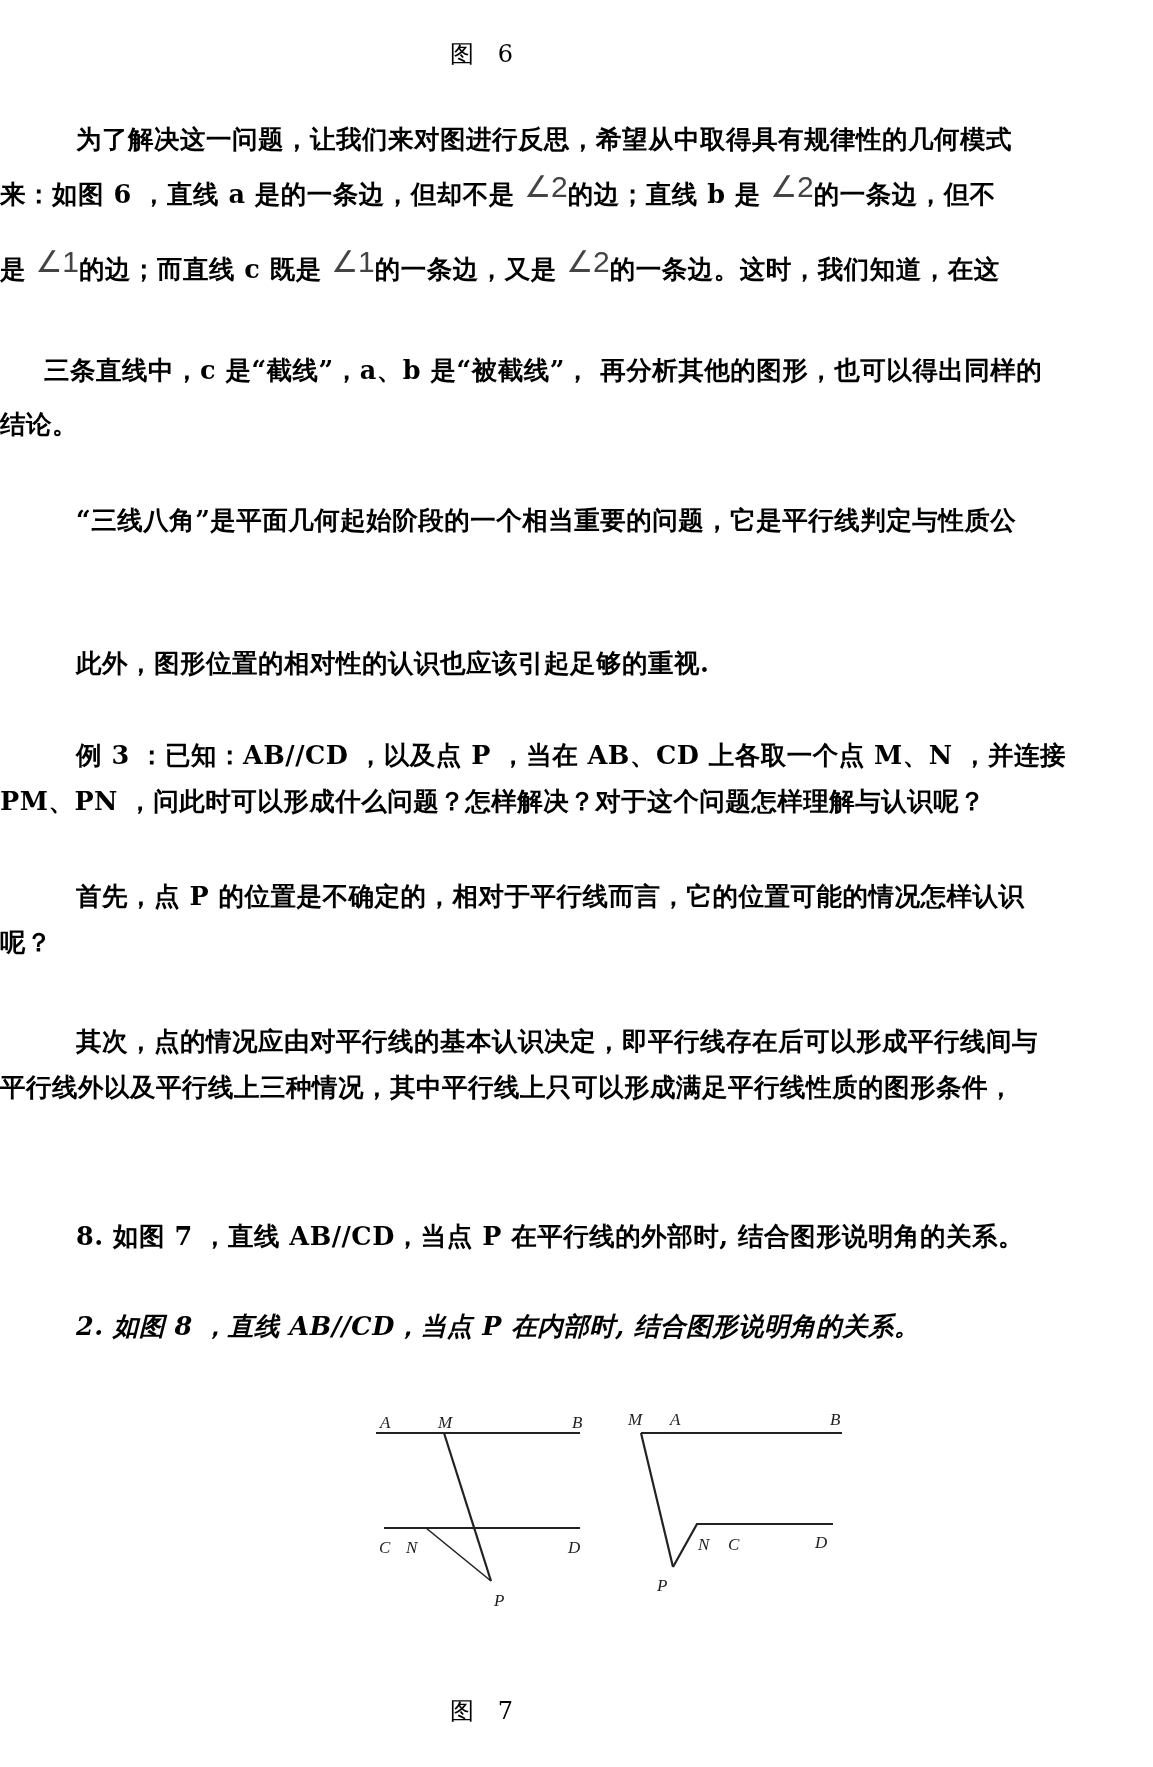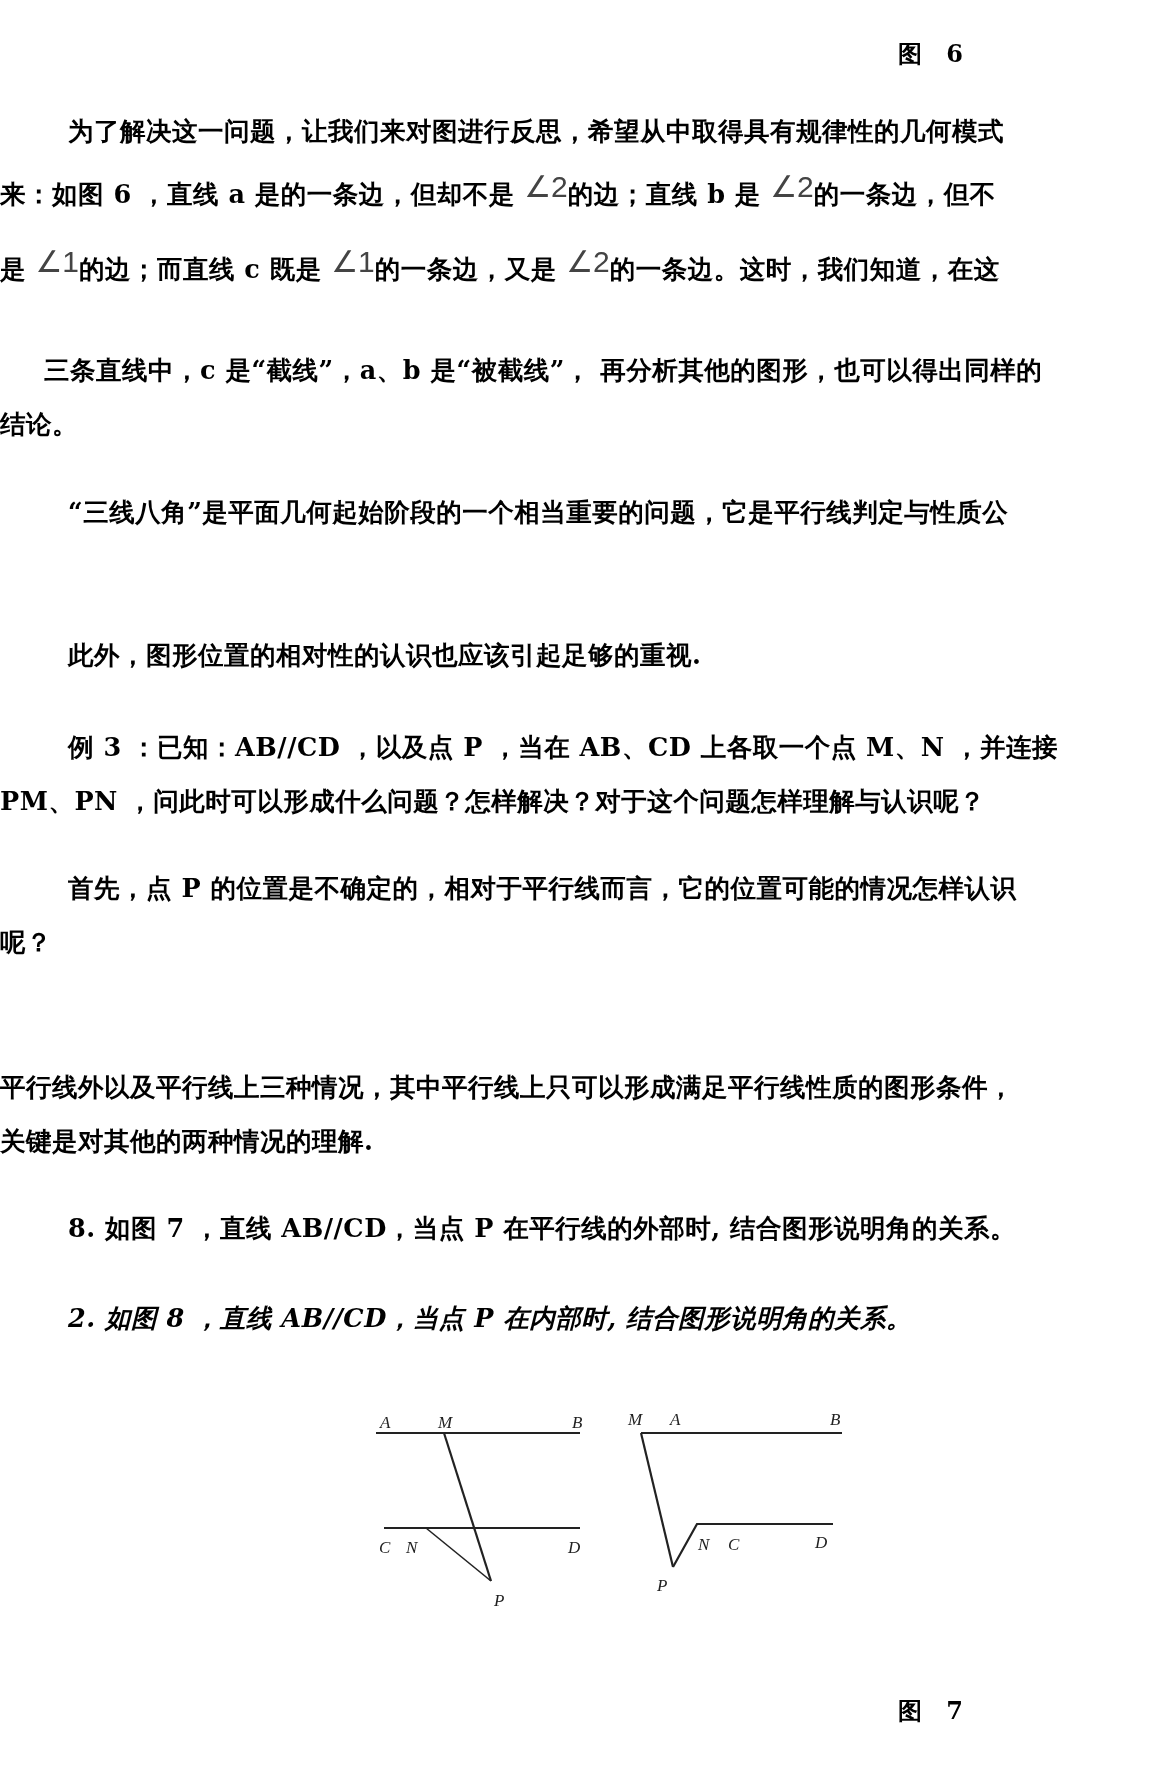--- a/index.html
+++ b/index.html
@@ -3,29 +3,29 @@
   <meta charset="utf-8">
   <style>
     html, body { margin: 0; padding: 0; background: #ffffff; }
     body {
       width: 1153px; height: 1767px; position: relative; overflow: hidden;
       font-family: "DejaVu Serif", "Liberation Serif", serif;
       color: #000000;
     }
     .page { position: absolute; left: 0; top: 0; width: 1153px; height: 1767px; }
     .caption {
-      position: absolute; left: 0; width: 971px; text-align: right;
-      font-size: 24px; letter-spacing: 8px; font-weight: bold;
+      position: absolute; left: 0; width: 971px; text-align: center;
+      font-size: 24px; letter-spacing: 8px; font-weight: normal;
     }
     .line {
       position: absolute; left: 0; white-space: nowrap;
       font-size: 25.5px; line-height: 30px; font-weight: bold;
       letter-spacing: 0.5px;
     }
-    .indent { left: 68px; }
+    .indent { left: 76px; margin-top: 8px; }
     .angle {
       font-family: "Liberation Sans", "DejaVu Sans", sans-serif;
       font-weight: normal; color: #444444; font-size: 30px;
       position: relative; top: -6px; letter-spacing: 0;
     }
     .figure { position: absolute; left: 0; top: 0; }
     .figlabel {
       font-family: "Liberation Serif", "DejaVu Serif", serif;
       font-style: italic; font-size: 17px; fill: #222222;
     }
@@ -50,22 +50,22 @@
   <div class="line indent" style="top:497px;">“三线八角”是平面几何起始阶段的一个相当重要的问题，它是平行线判定与性质公</div>
 
   <div class="line indent" style="top:640px;">此外，图形位置的相对性的认识也应该引起足够的重视.</div>
 
   <div class="line indent" style="top:732px;">例 3 ：已知：AB//CD ，以及点 P ，当在 AB、CD 上各取一个点 M、N ，并连接</div>
   <div class="line" style="top:786px;">PM、PN ，问此时可以形成什么问题？怎样解决？对于这个问题怎样理解与认识呢？</div>
 
   <div class="line indent" style="top:873px;">首先，点 P 的位置是不确定的，相对于平行线而言，它的位置可能的情况怎样认识</div>
   <div class="line" style="top:927px;">呢？</div>
 
+  <div class="line indent" style="top:1018px;">其次，点的情况应由对平行线的基本认识决定，即平行线存在后可以形成平行线间与</div>
   <div class="line" style="top:1072px;">平行线外以及平行线上三种情况，其中平行线上只可以形成满足平行线性质的图形条件，</div>
-  <div class="line" style="top:1126px;">关键是对其他的两种情况的理解.</div>
 
   <div class="line indent" style="top:1213px;">8. 如图 7 ，直线 AB//CD，当点 P 在平行线的外部时, 结合图形说明角的关系。</div>
 
   <div class="line indent" style="top:1303px;font-style:italic;">2. 如图 8 ，直线 AB//CD，当点 P 在内部时, 结合图形说明角的关系。</div>
 
   <svg class="figure" width="1153" height="1767">
 
     <g stroke="#222222" fill="none">
       <line x1="376" y1="1433" x2="580" y2="1433" stroke-width="2.2"></line>
       <line x1="384" y1="1528" x2="580" y2="1528" stroke-width="2.2"></line>

